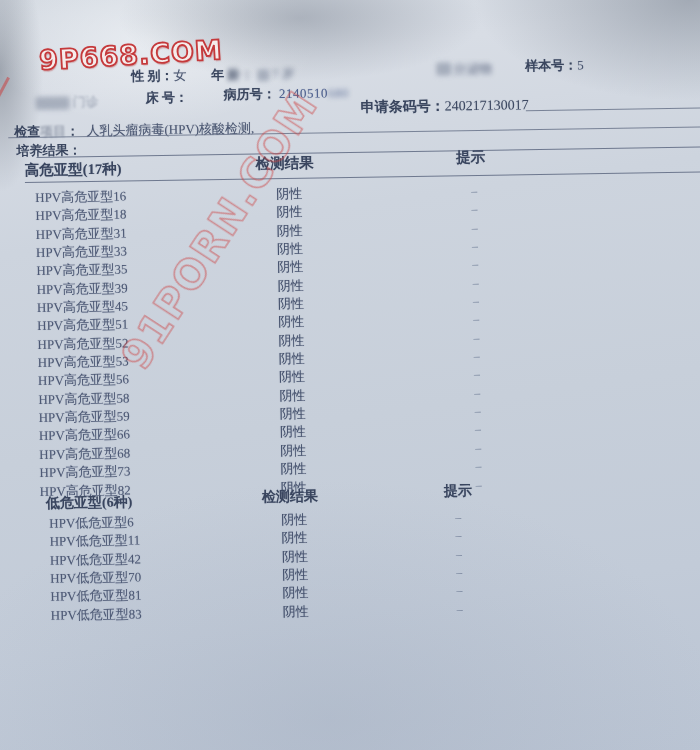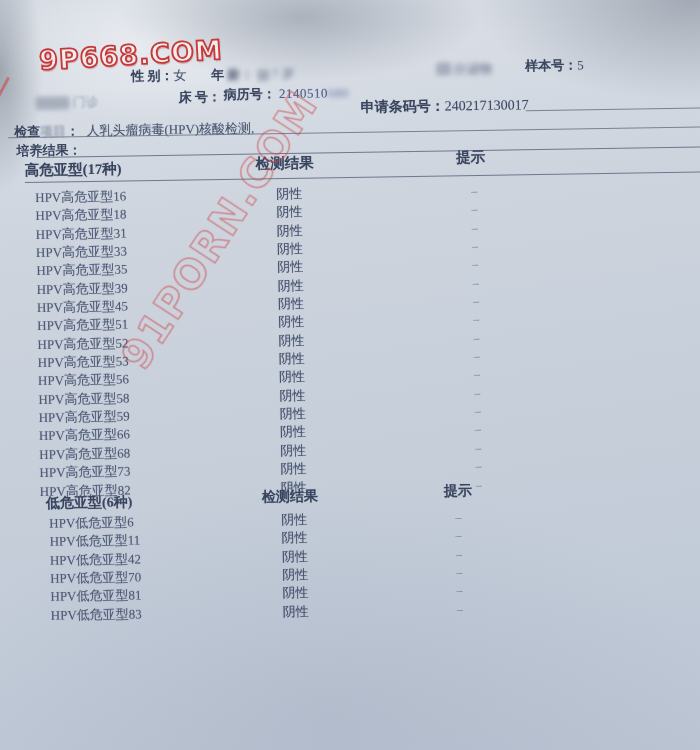--- a/index.html
+++ b/index.html
@@ -75,21 +75,21 @@
       <span class="blurred">7 岁</span>
     </div>
     <span class="smudge" style="position:absolute;left:441px;top:64px;width:15px;height:13px;"></span>
     <div class="abs ink fs13 blurred" style="left:458px;top:62px;">分泌物</div>
     <div class="abs ink fs13" style="left:530px;top:60px;">
       <span class="bold">样本号：</span><span>5</span>
     </div>
 
     <span class="smudge" style="position:absolute;left:40px;top:92px;width:34px;height:13px;"></span>
     <div class="abs ink fs13 faint" style="left:77px;top:89px;">门诊</div>
-    <div class="abs ink fs13 bold" style="left:150px;top:86px;margin-left:33px;">床  号：</div>
+    <div class="abs ink fs13 bold" style="left:150px;top:86px;">床  号：</div>
     <div class="abs ink fs13" style="left:228px;top:84px;">
       <span class="bold">病历号：</span>
       <span class="digits">2140510</span><span class="digits blurred">680</span>
     </div>
     <div class="abs ink fs14" style="left:365px;top:99px;">
       <span class="bold">申请条码号：</span><span style="color:#3e4a63;">240217130017</span>
     </div>
 
     <div class="hline" style="left:530px;top:113px;width:178px;"></div>
 

